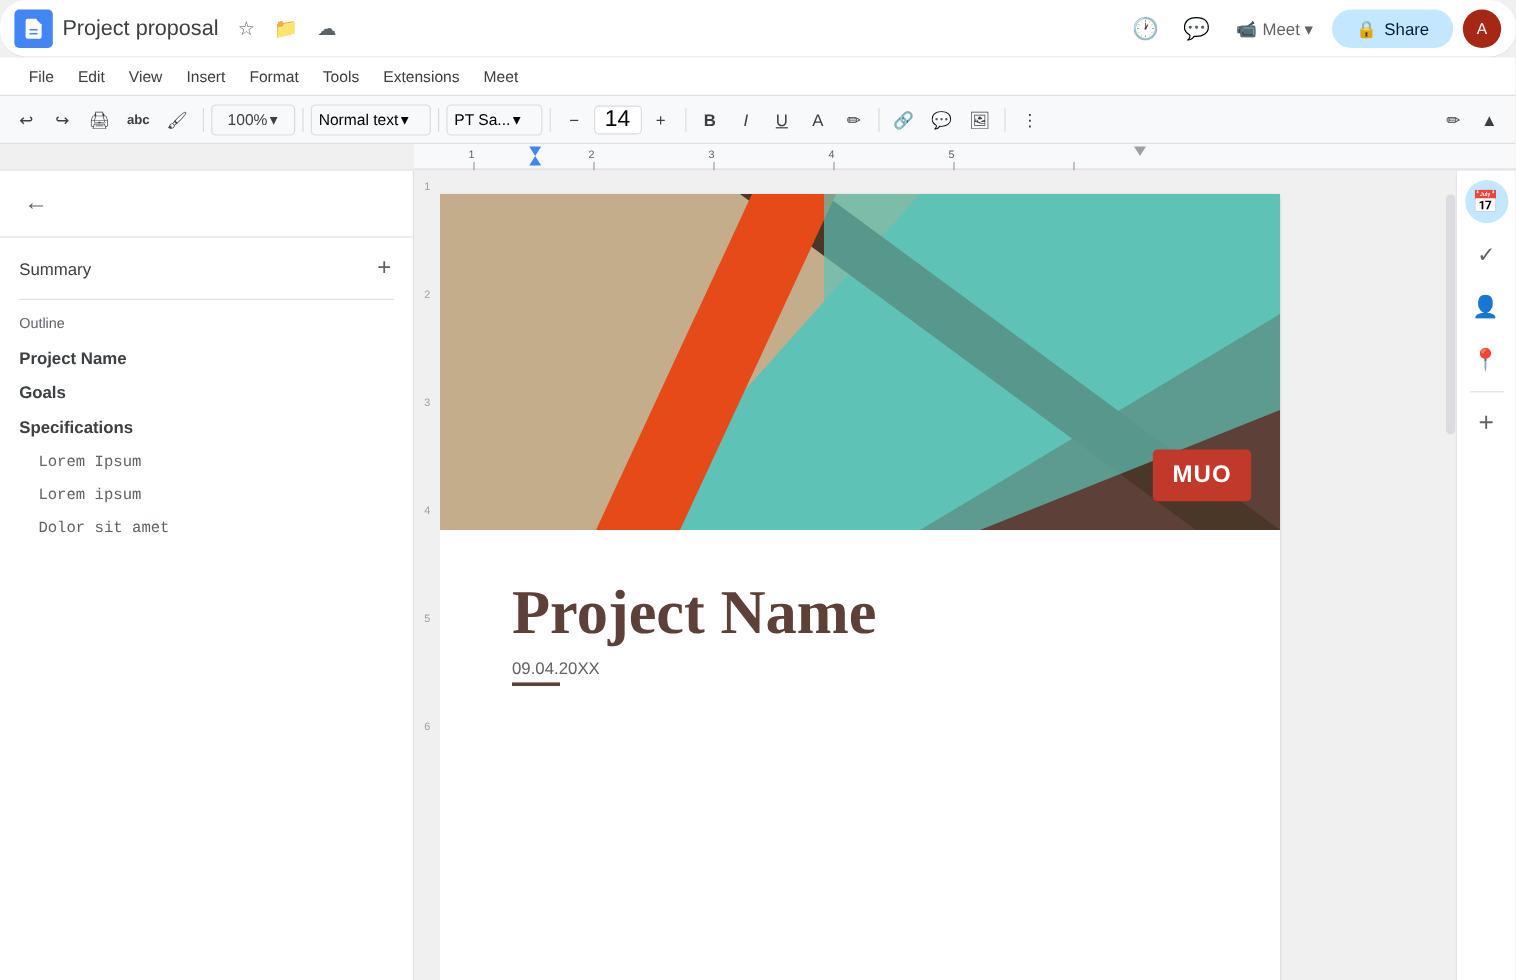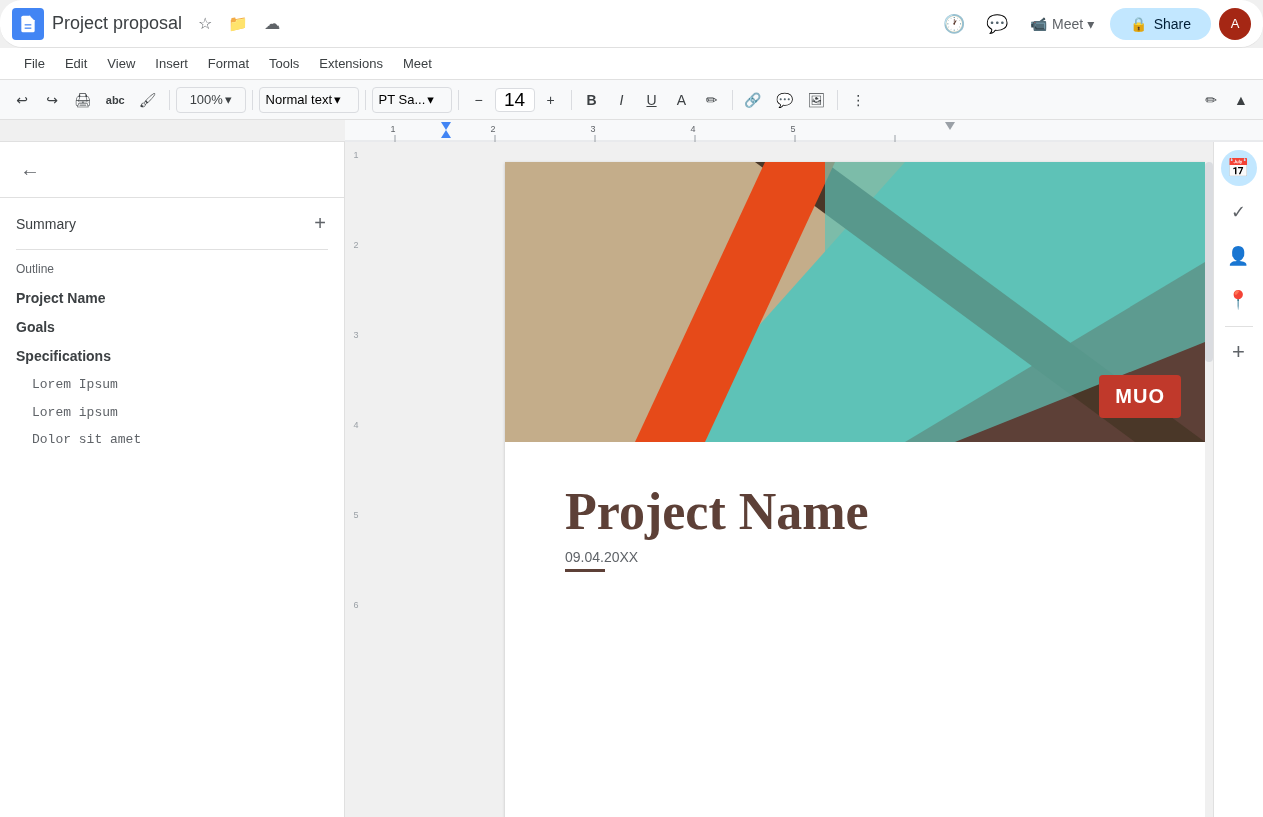--- a/index.html
+++ b/index.html
@@ -49,21 +49,21 @@
     .sidebar-title-section { display: flex; align-items: center; justify-content: space-between; padding: 12px 16px 8px; }
     .sidebar-title { font-size: 14px; color: #3c4043; font-weight: 400; }
     .sidebar-add { background: none; border: none; cursor: pointer; color: #5f6368; font-size: 20px; padding: 2px; }
     .sidebar-divider { height: 1px; background: #e0e0e0; margin: 4px 16px; }
     .outline-label { font-size: 12px; color: #5f6368; padding: 8px 16px 4px; }
     .outline-list { flex: 1; overflow-y: auto; padding: 4px 0; }
     .outline-item { padding: 4px 16px; cursor: pointer; font-size: 14px; color: #3c4043; font-weight: 600; line-height: 1.5; }
     .outline-item.sub { font-weight: 400; padding-left: 32px; font-size: 13px; color: #5f6368; font-family: Liberation Mono, monospace; }
 
     
-    .doc-area { flex: 1; overflow-y: auto; overflow-x: hidden; display: flex; justify-content: flex-end; padding: 20px 0; position: relative; }
+    .doc-area { flex: 1; overflow-y: auto; overflow-x: hidden; display: flex; justify-content: flex-start; padding: 20px 0; position: relative; }
     .page { width: 700px; background: #fff; box-shadow: 0 1px 3px rgba(0,0,0,0.2); min-height: 900px; position: relative; }
     .ruler-container { display: flex; background: #f8f9fa; border-bottom: 1px solid #e0e0e0; height: 22px; position: sticky; top: 0; z-index: 10; }
     .ruler-sidebar-gap { width: 345px; background: #f0f0f0; flex-shrink: 0; }
     .ruler-bar { flex: 1; background: #f8f9fa; position: relative; border-bottom: 1px solid #dadce0; }
     .page-content { padding: 40px 60px; }
     .project-name { font-size: 52px; font-weight: 700; color: #5d4037; font-family: Georgia, serif; margin-bottom: 8px; }
     .project-date { font-size: 14px; color: #5f6368; margin-bottom: 4px; }
     .project-line { width: 40px; height: 3px; background: #5d4037; margin-top: 4px; }
 
     

